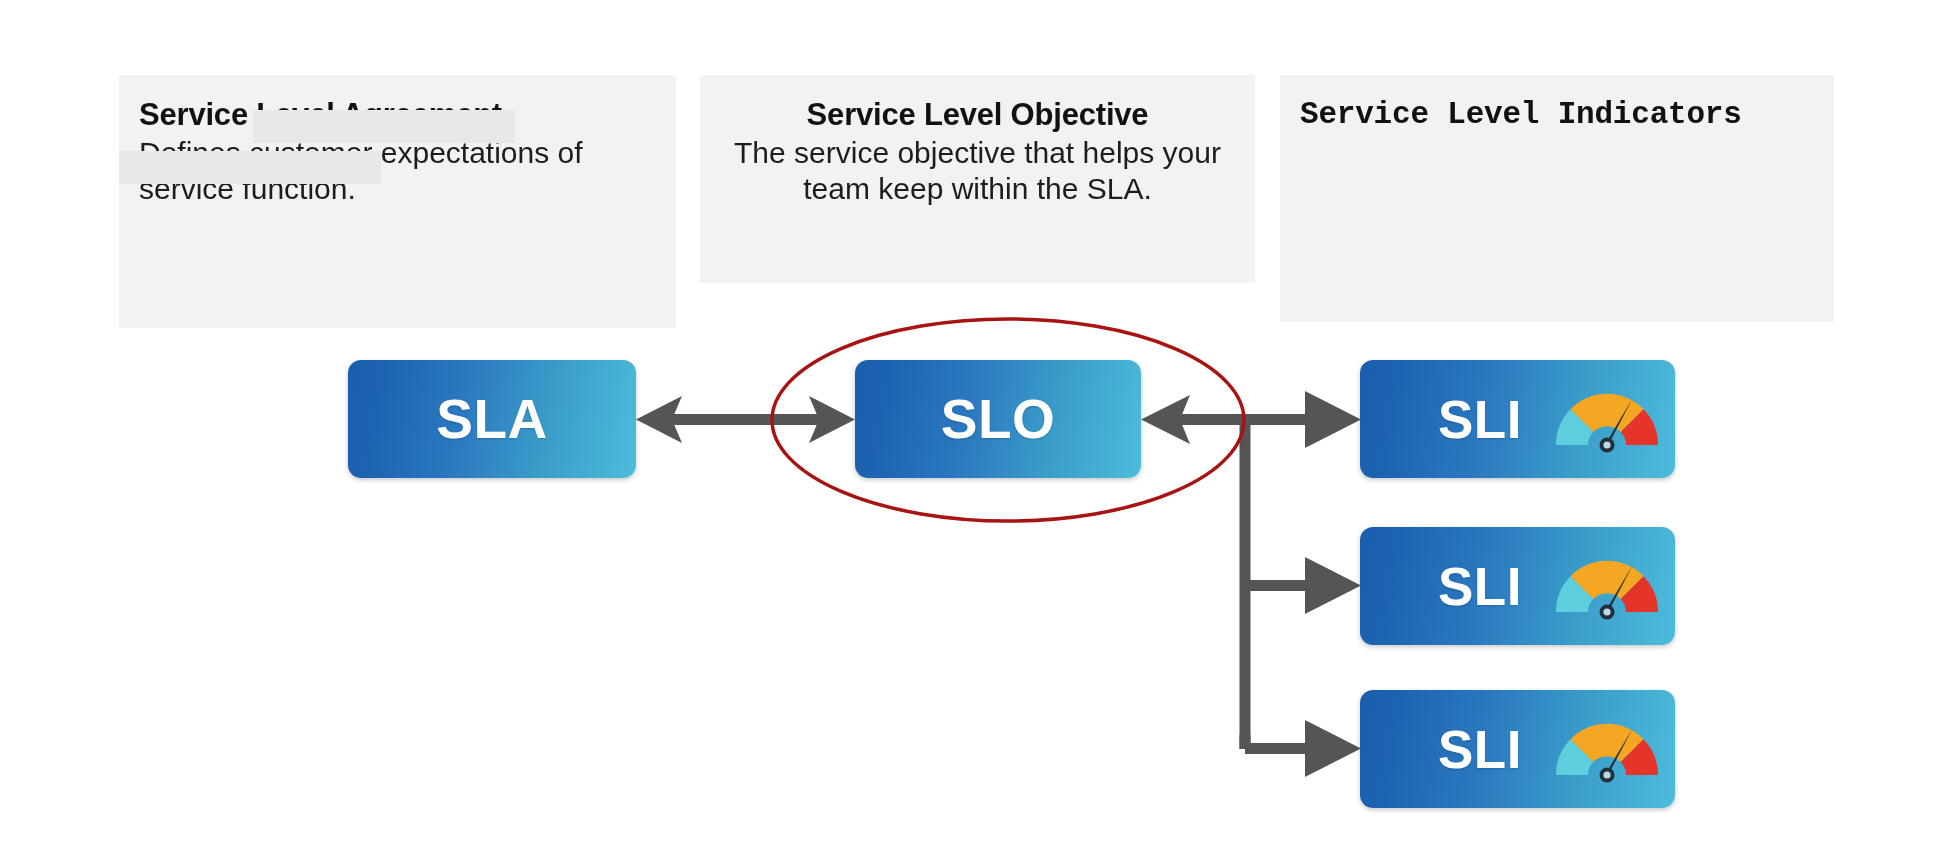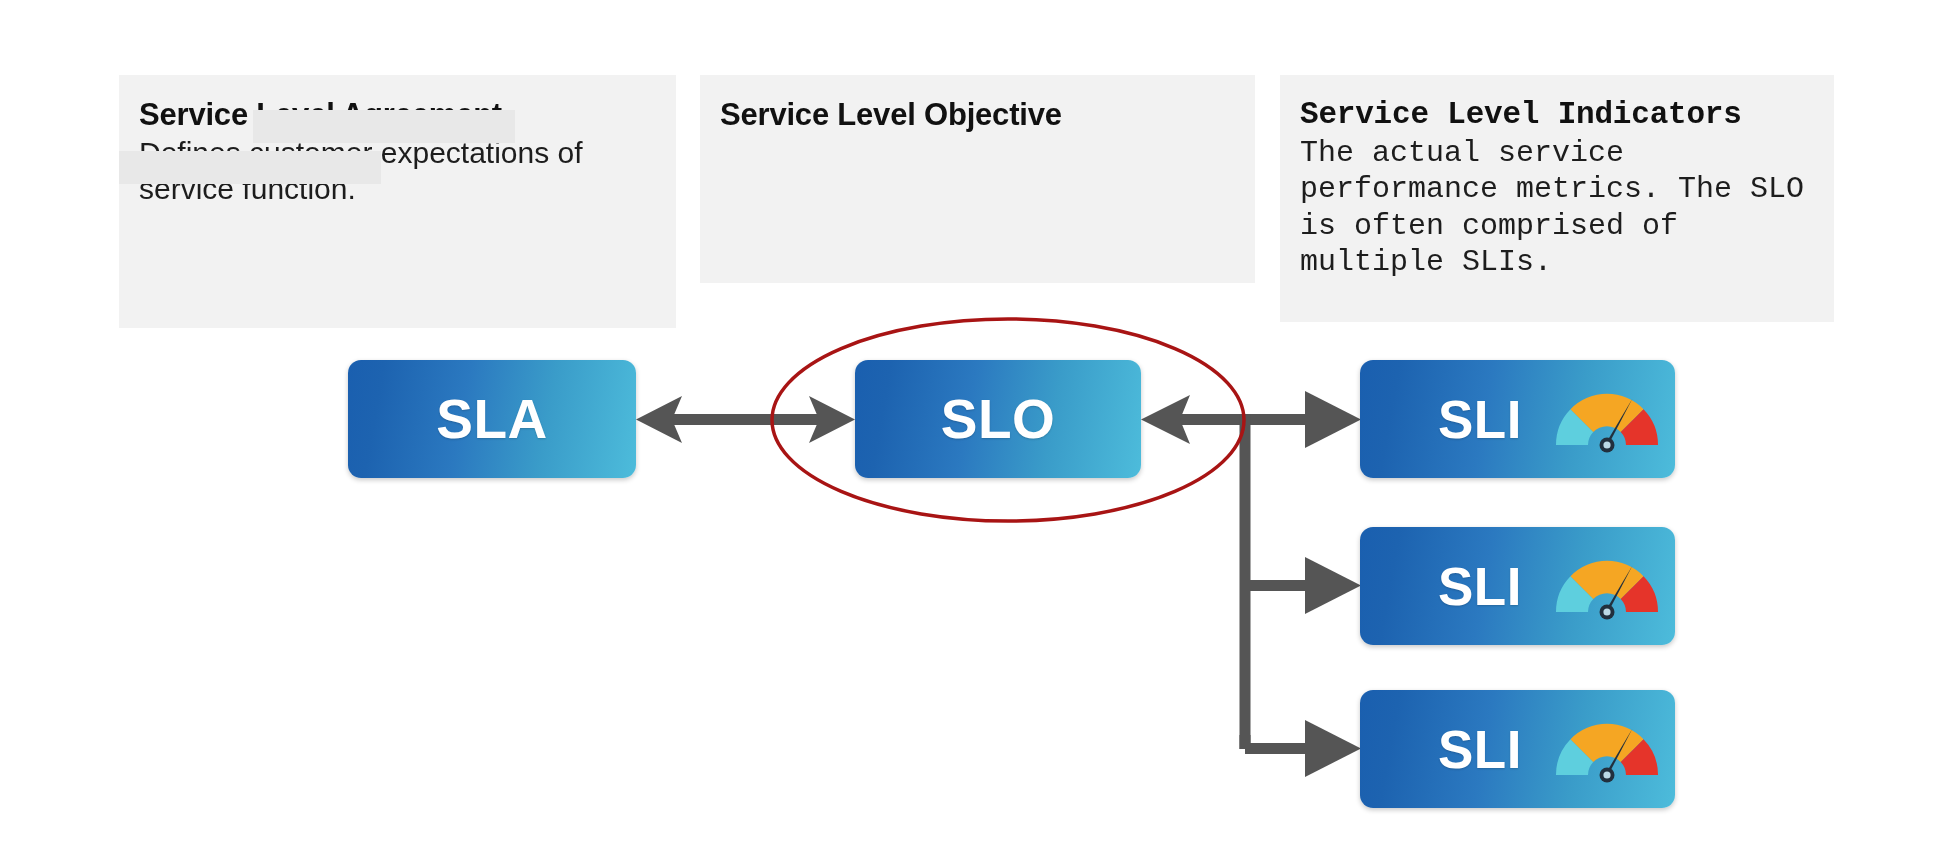--- a/index.html
+++ b/index.html
@@ -30,21 +30,21 @@
     white-space:nowrap;
   }
   .card-body{
     font-size:30px;
     font-weight:400;
     color:#1d1d1d;
     line-height:1.22;
     margin:0;
   }
   #card-sla{left:119px;top:75px;width:557px;height:253px;}
-  #card-slo{left:700px;top:75px;width:555px;height:208px;}
+  #card-slo{left:700px;top:75px;width:555px;height:208px;text-align:center;}
   #card-sli{left:1280px;top:75px;width:554px;height:247px;font-family:Liberation Mono, monospace;}
 
   
   .redact{
     position:absolute;
     background:#e8e8e8;
   }
   #redact-1{left:134px;top:35px;width:262px;height:33px;}
   #redact-2{left:0px;top:76px;width:262px;height:33px;}
 
@@ -90,25 +90,25 @@
 
   <div class="card" id="card-sla">
     <div class="card-title">Service Level Agreement</div>
     <div class="card-body">Defines customer expectations of service function.</div>
     <div class="redact" id="redact-1"></div>
     <div class="redact" id="redact-2"></div>
   </div>
 
   <div class="card" id="card-slo">
     <div class="card-title">Service Level Objective</div>
+    <div class="card-body">The service objective that helps your team keep within the SLA.</div>
   </div>
 
   <div class="card" id="card-sli">
     <div class="card-title">Service Level Indicators</div>
-    <div class="card-body">The actual service performance metrics. The SLO is often comprised of multiple SLIs.</div>
   </div>
 
   <svg id="overlay" viewBox="0 0 1960 862">
 
     <g>
       <rect x="662" y="414" width="167" height="11" fill="#555555"></rect>
 
       <path d="M 636,419.5 L 682,396 L 672,419.5 L 682,443 Z" fill="#555555"></path>
 
       <path d="M 855,419.5 L 809,396 L 819,419.5 L 809,443 Z" fill="#555555"></path>

